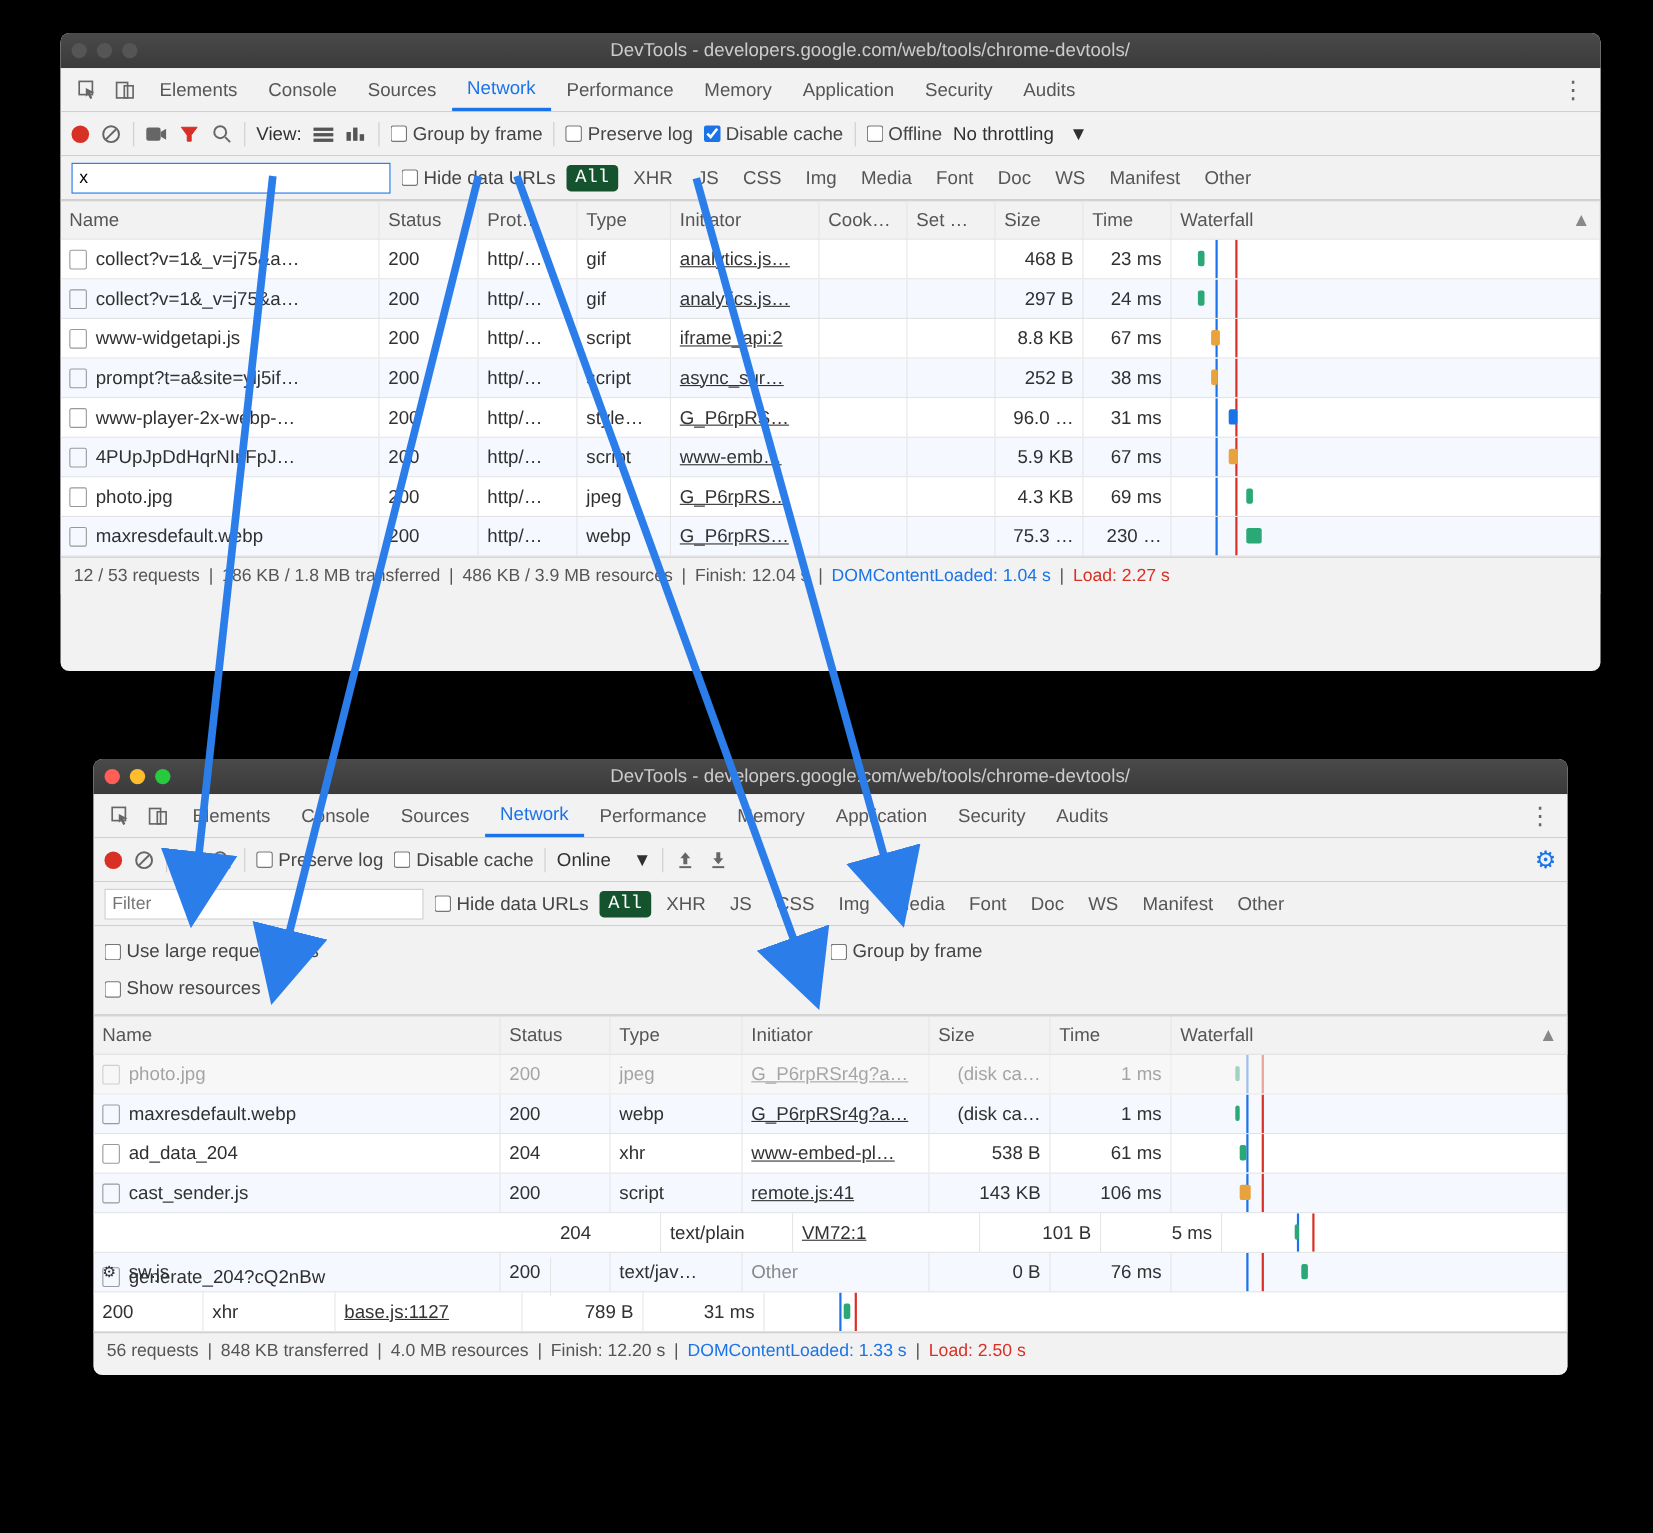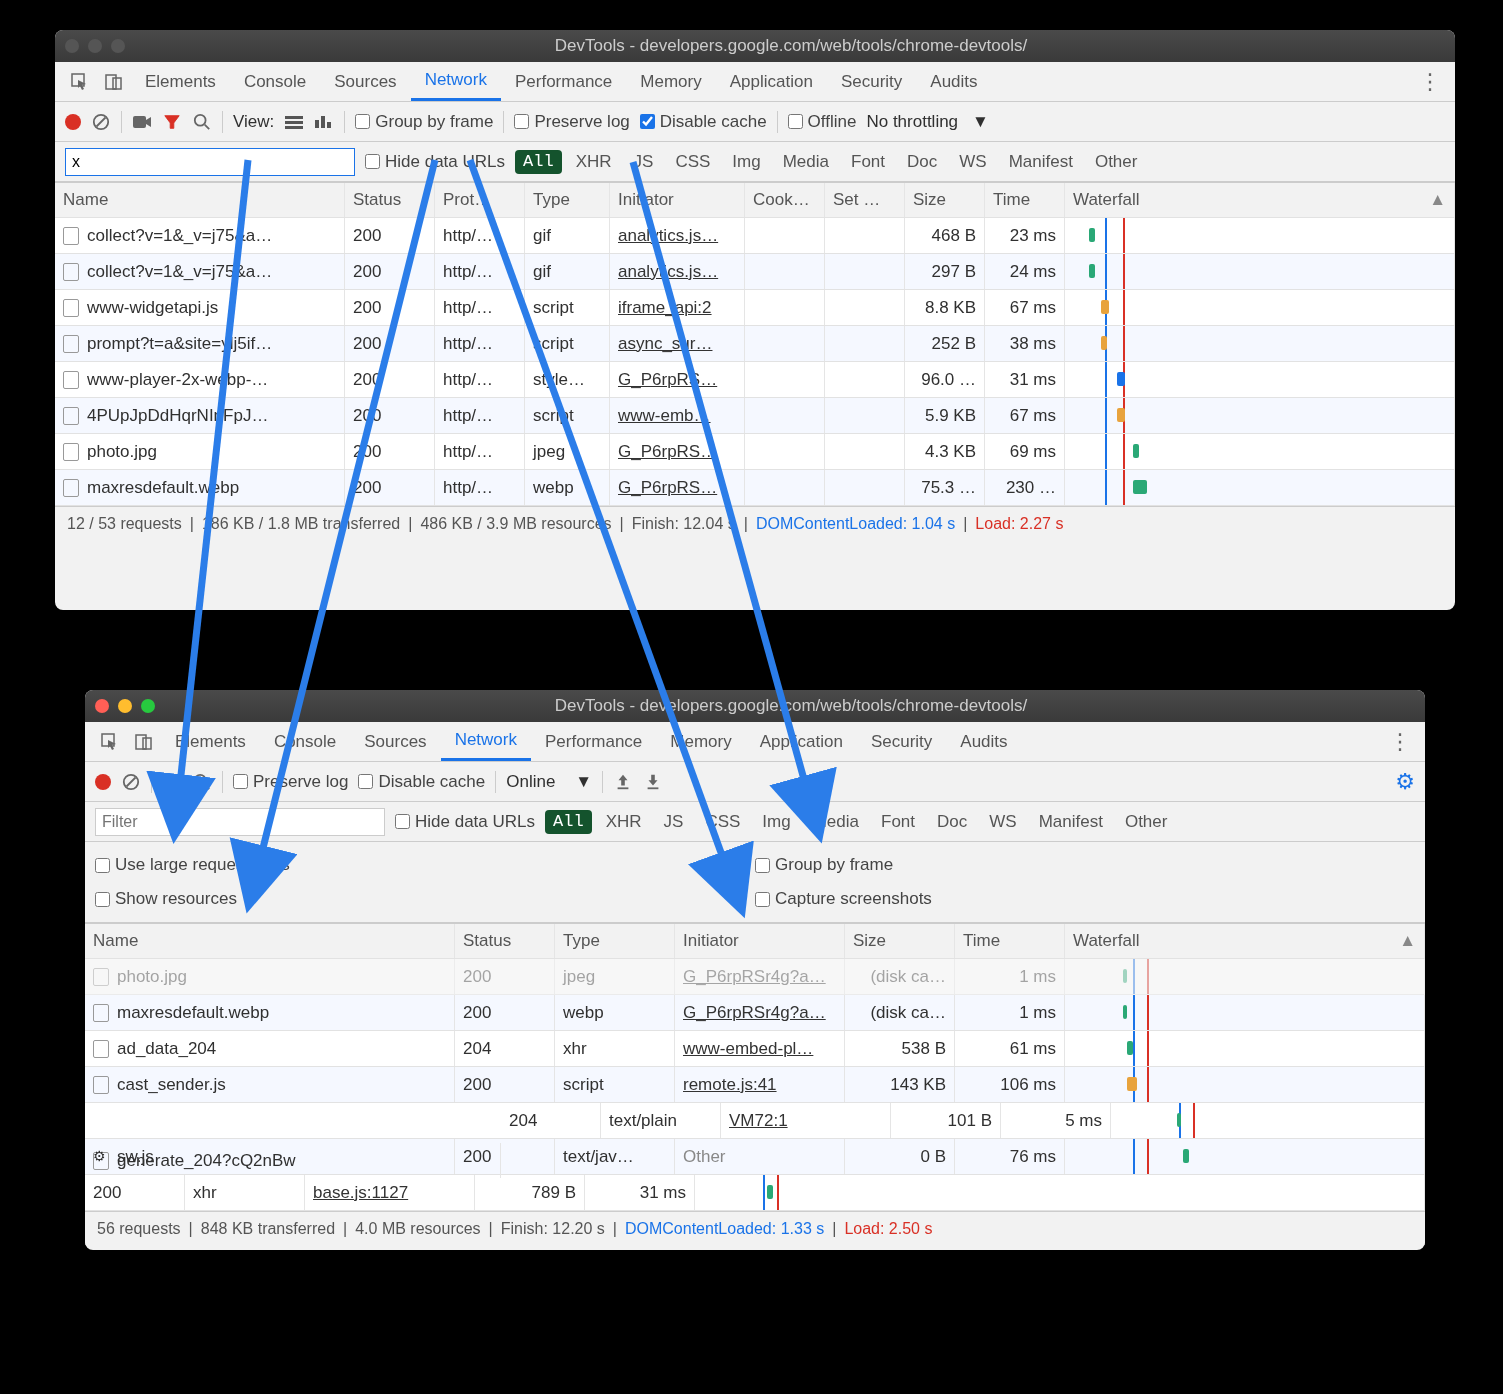--- a/index.html
+++ b/index.html
@@ -507,26 +507,20 @@
           <input type="checkbox" style="">
           <span>Group by frame</span>
         </label>
       </div>
     <div class="half">
         <label class="chk">
           <input type="checkbox" style="">
           <span>Show resources</span>
         </label>
       </div>
-    <div class="half">
-        <label class="chk">
-          <input type="checkbox" style="">
-          <span>Capture screenshots</span>
-        </label>
-      </div>
   </div>
 
   <div class="grid-head" id="w2-head">
       <div style="width: 370px;">Name</div>
       <div style="width: 100px;">Status</div>
       <div style="width: 120px;">Type</div>
       <div style="width: 170px;">Initiator</div>
       <div style="width: 110px;">Size</div>
       <div style="width: 110px;">Time</div>
       <div style="width: 320px; flex: 1 1 0%;">Waterfall<span class="sort-tri">▲</span></div>

